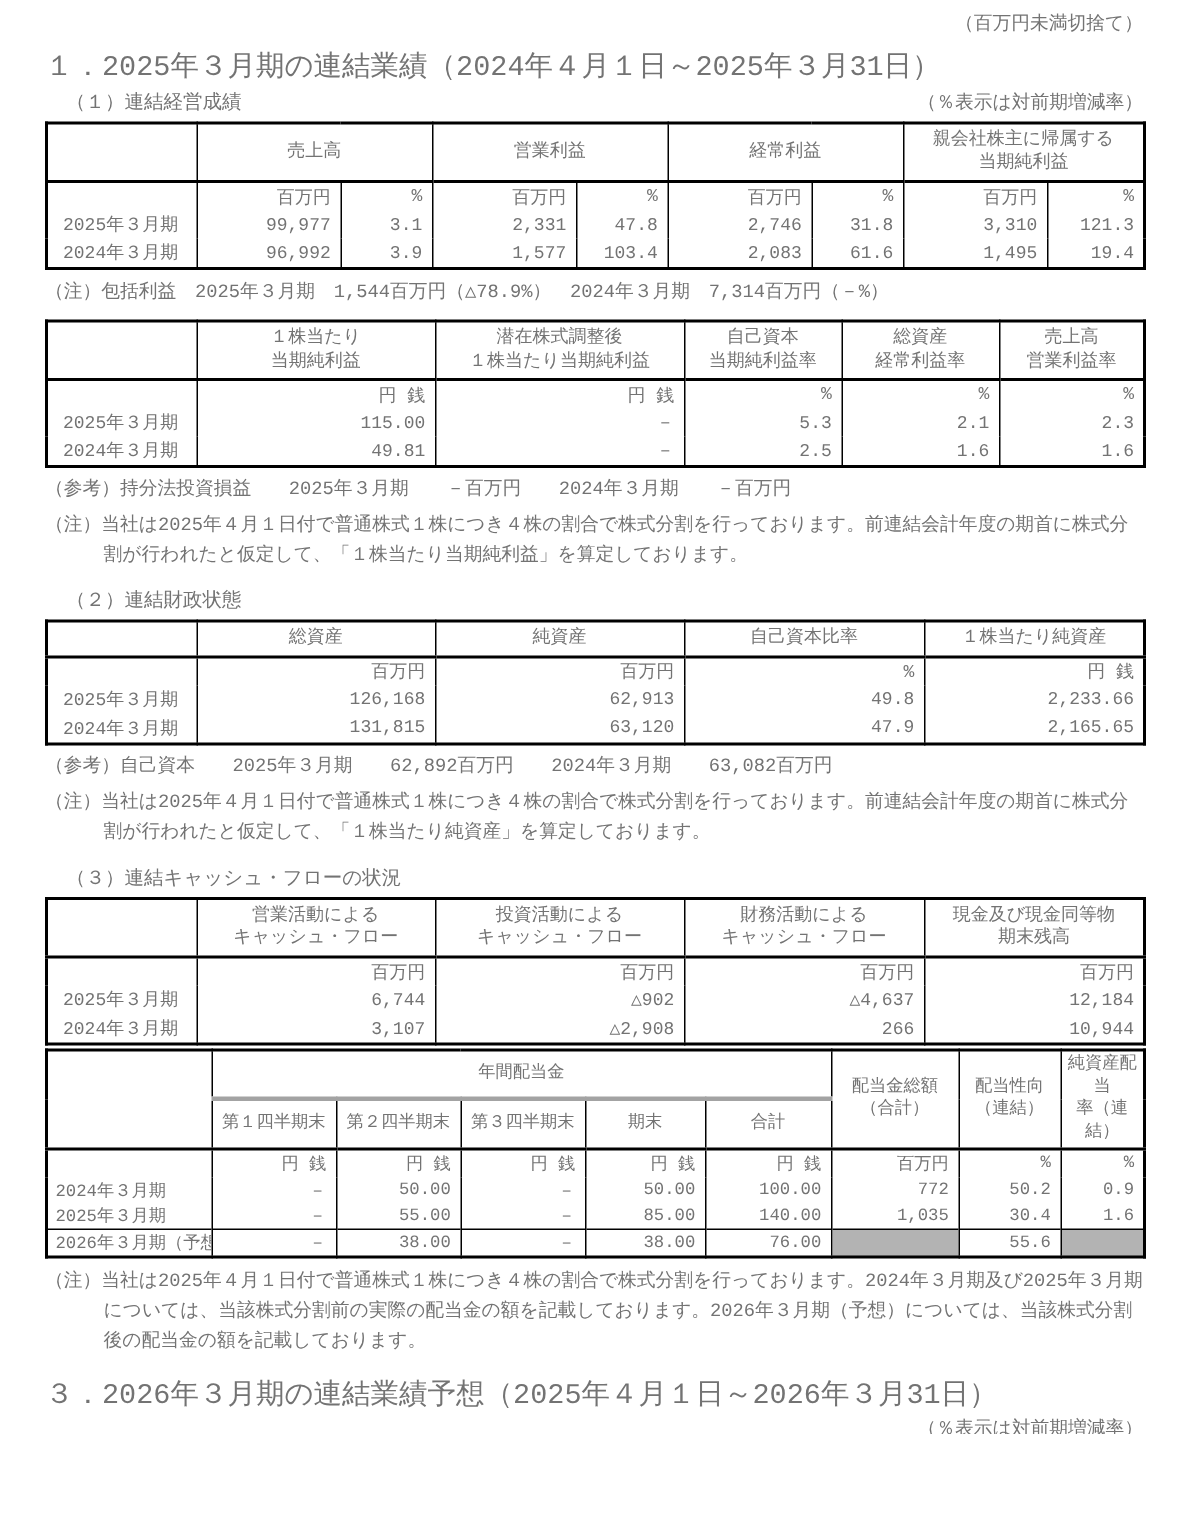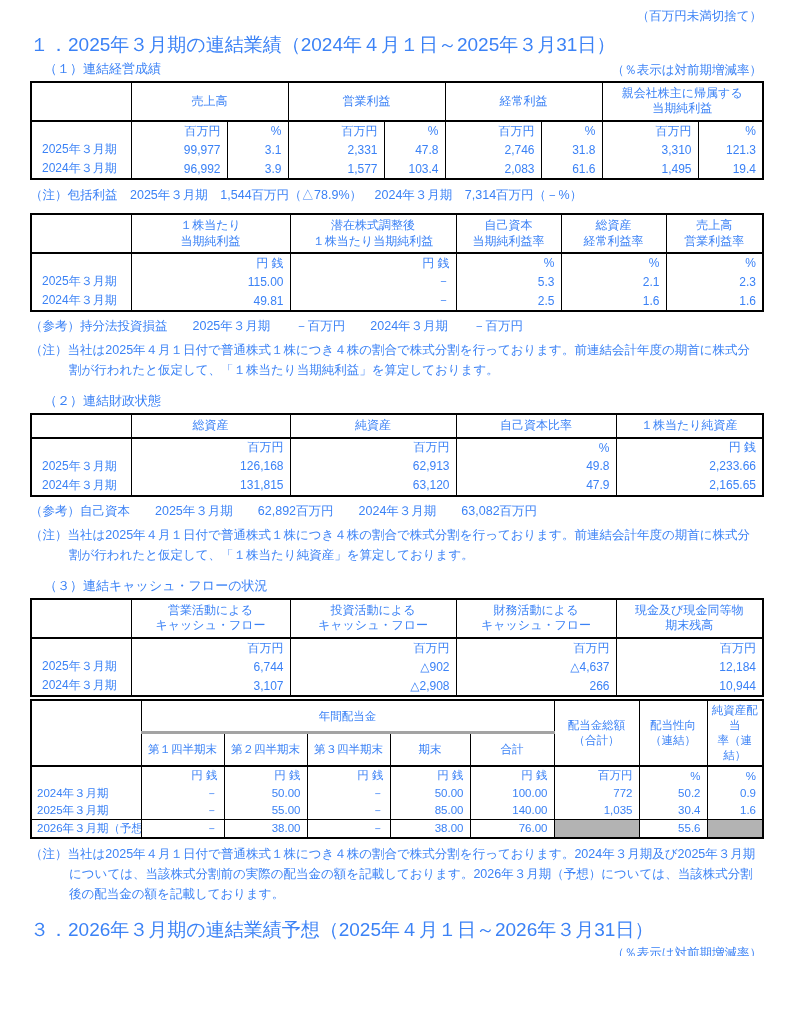--- a/index.html
+++ b/index.html
@@ -2,27 +2,27 @@
 <html><head>
 <meta charset="utf-8">
 <style>
   html,body{margin:0;padding:0;background:#fff;}
   .page{
     position:relative;
     width:789px;height:956px;
     box-sizing:border-box;
     padding:8px 27px 0 30px;
     background:#fff;
-    color:#3b82f6;
-    font-family:Liberation Sans, sans-serif;
+    color:#737373;
+    font-family:Liberation Mono, monospace;
     overflow:hidden;
   }
   .rnote{text-align:right;font-size:12.5px;line-height:1.3;}
   .h1{font-size:19px;margin:9px 0 3px 0;line-height:1.3;}
-  .subrow{display:flex;justify-content:space-between;align-items:flex-end;margin:2px 0 3px 0;}
+  .subrow{display:flex;justify-content:space-between;margin:2px 0 3px 0;}
   .h2{font-size:13px;padding-left:14px;line-height:1.3;}
   table{border-collapse:collapse;table-layout:fixed;width:732px;border:2px solid #000;}
   th,td{border-left:1px solid #000;border-right:1px solid #000;overflow:hidden;}
   th{font-weight:normal;text-align:center;vertical-align:middle;white-space:pre-line;font-size:12px;line-height:1.3;padding:3px 2px;}
   tr.hd > th{border-bottom:2px solid #000;}
   tr.hd > th.thin{border-bottom:3px solid #a3a3a3;margin-top:24px;}
   tr.hd2 > th{border-bottom:2px solid #000;}
   td{font-size:12px;height:19px;padding:0 6px;}
   td.num{text-align:right;white-space:nowrap;}
   td.lbl{text-align:left;padding-left:10px;white-space:nowrap;}

